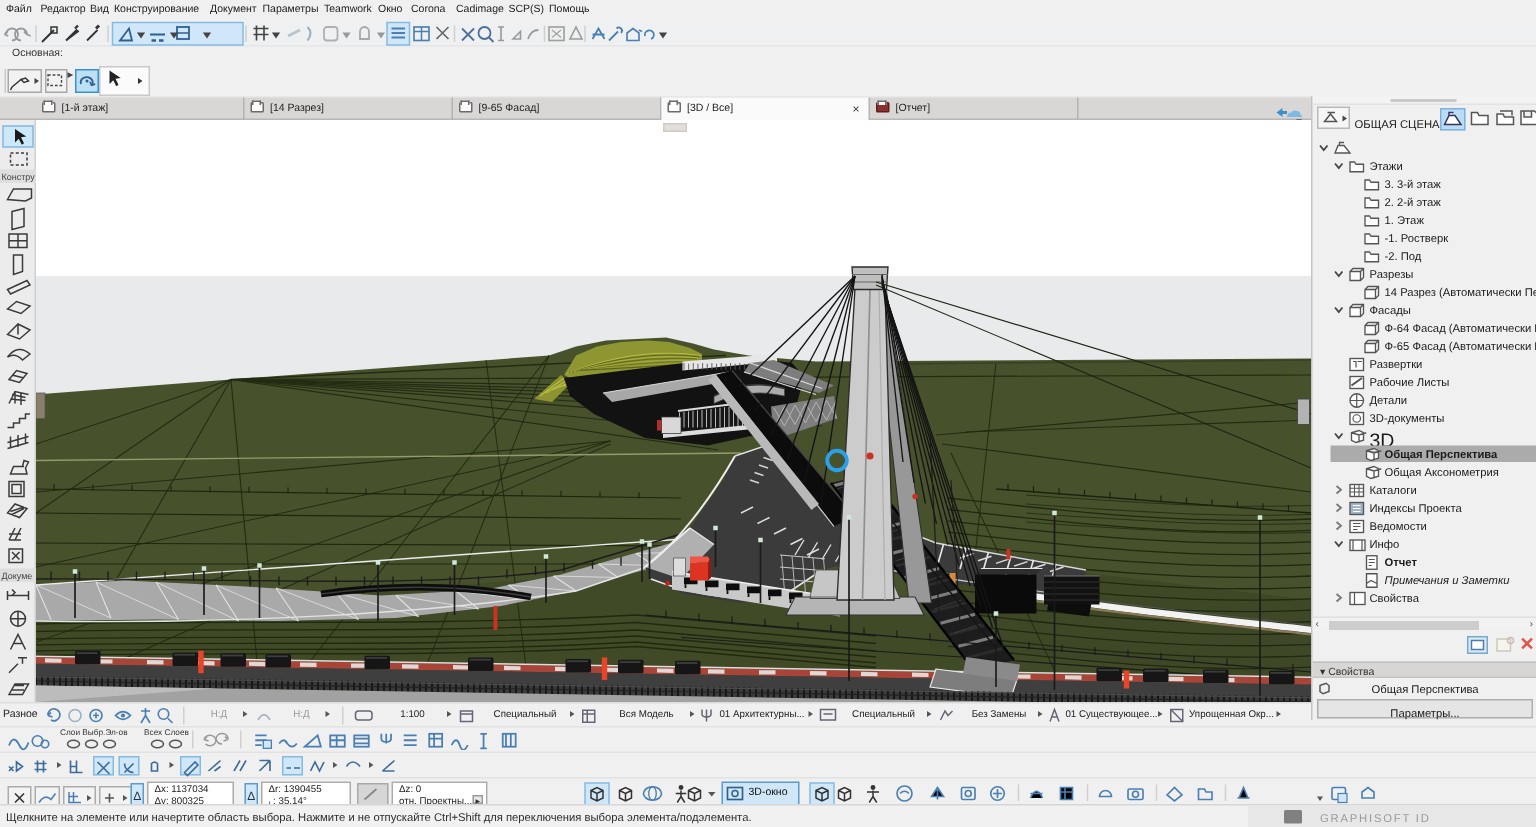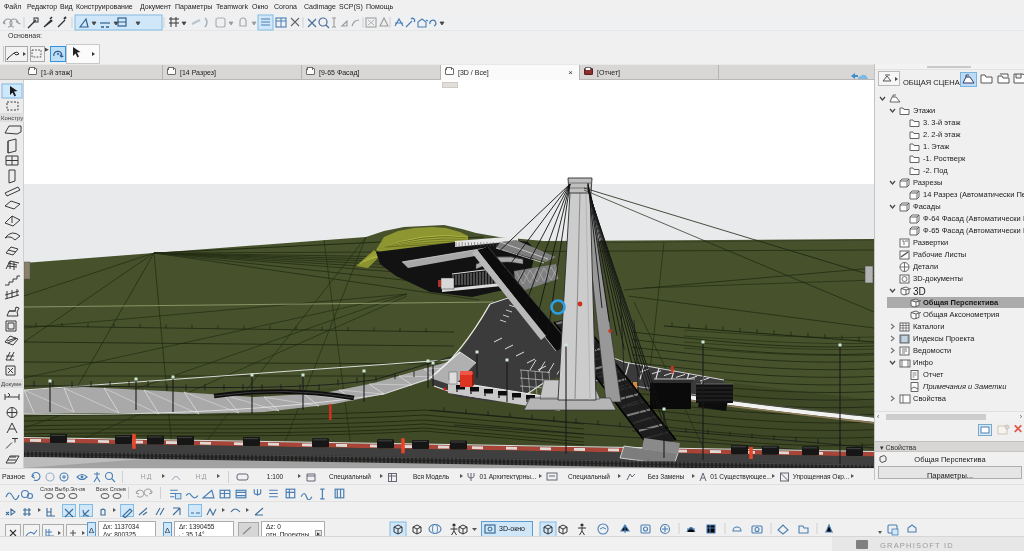--- a/index.html
+++ b/index.html
@@ -1042,21 +1042,21 @@
       <rect x="1" y="2" width="9" height="8" stroke="#555" stroke-width="0.9" fill="#fdfdfd"></rect>
       <circle cx="5.5" cy="6" r="2.5" stroke="#555" stroke-width="0.8" fill="none"></circle>
     </svg>
     <div style="position:absolute;left:38px;top:210px;font-size:7.5px;white-space:nowrap;">3D-документы</div>
     <svg style="position:absolute;left:14px;top:223px" width="7" height="7">
       <path d="M1,2 l2.5,3 l2.5,-3" stroke="#444" stroke-width="1.2" fill="none"></path>
     </svg>
     <svg style="position:absolute;left:24px;top:221px" width="12" height="12" viewBox="0 0 12 12">
       <path d="M2,3.5 l5,-1.5 l3,1.5 l0,5 l-5,1.5 l-3,-1.5 z M2,3.5 l5,1.5 l5,-1.5 M7,5 l0,5" stroke="#555" stroke-width="0.9" fill="#fdfdfd"></path>
     </svg>
-    <div style="position:absolute;left:38px;top:222px;font-size:10px;white-space:nowrap;">3D</div>
+    <div style="position:absolute;left:38px;top:222px;font-size:13px;white-space:nowrap;">3D</div>
     <div style="position:absolute;left:12px;top:233px;width:138px;height:11px;background:#ababab"></div>
     <svg style="position:absolute;left:34px;top:233px" width="12" height="12" viewBox="0 0 12 12">
       <path d="M2,3.5 l5,-1.5 l3,1.5 l0,5 l-5,1.5 l-3,-1.5 z M2,3.5 l5,1.5 l5,-1.5 M7,5 l0,5" stroke="#555" stroke-width="0.9" fill="#fdfdfd"></path>
     </svg>
     <div style="position:absolute;left:48px;top:234px;font-size:7.5px;font-weight:bold;white-space:nowrap;">Общая Перспектива</div>
     <svg style="position:absolute;left:34px;top:245px" width="12" height="12" viewBox="0 0 12 12">
       <path d="M2,3.5 l5,-1.5 l3,1.5 l0,5 l-5,1.5 l-3,-1.5 z M2,3.5 l5,1.5 l5,-1.5 M7,5 l0,5" stroke="#555" stroke-width="0.9" fill="#fdfdfd"></path>
     </svg>
     <div style="position:absolute;left:48px;top:246px;font-size:7.5px;white-space:nowrap;">Общая Аксонометрия</div>
     <svg style="position:absolute;left:14px;top:259px" width="7" height="7">
@@ -1088,21 +1088,21 @@
     </svg>
     <svg style="position:absolute;left:24px;top:293px" width="12" height="12" viewBox="0 0 12 12">
       <rect x="1" y="3" width="10" height="7" stroke="#555" stroke-width="0.9" fill="#fdfdfd"></rect>
       <path d="M3,3 l0,7 M9,3 l0,7" stroke="#555" stroke-width="0.8"></path>
     </svg>
     <div style="position:absolute;left:38px;top:294px;font-size:7.5px;white-space:nowrap;">Инфо</div>
     <svg style="position:absolute;left:34px;top:305px" width="12" height="12" viewBox="0 0 12 12">
       <rect x="2" y="1.5" width="7" height="9" stroke="#555" stroke-width="0.9" fill="#fdfdfd"></rect>
       <path d="M3.5,4 l4,0 M3.5,6 l4,0 M3.5,8 l2,0" stroke="#555" stroke-width="0.7"></path>
     </svg>
-    <div style="position:absolute;left:48px;top:306px;font-size:7.5px;white-space:nowrap;">Отчет</div>
+    <div style="position:absolute;left:48px;top:306px;font-size:7.5px;white-space:nowrap;font-weight:bold;">Отчет</div>
     <svg style="position:absolute;left:34px;top:317px" width="12" height="12" viewBox="0 0 12 12">
       <path d="M2,1.5 l7,0 l0,9 l-7,0 z M2,8 l3,-2 l4,2" stroke="#555" stroke-width="0.9" fill="#fdfdfd"></path>
     </svg>
     <div style="position:absolute;left:48px;top:318px;font-size:7.5px;white-space:nowrap;font-style:italic;">Примечания и Заметки</div>
     <svg style="position:absolute;left:14px;top:331px" width="7" height="7">
       <path d="M2,1 l3,2.5 l-3,2.5" stroke="#777" stroke-width="1.2" fill="none"></path>
     </svg>
     <svg style="position:absolute;left:24px;top:329px" width="12" height="12" viewBox="0 0 12 12">
       <rect x="1" y="2" width="10" height="8" stroke="#555" stroke-width="0.9" fill="#fdfdfd"></rect>
       <path d="M4,2 l0,8" stroke="#555" stroke-width="0.8"></path>
@@ -1431,16 +1431,17 @@
       <g transform="translate(12,1)">
         <rect x="2" y="3" width="9" height="8" rx="1" fill="none" stroke="#4a7fb5" stroke-width="1.1"></rect>
         <rect x="6" y="7" width="6" height="6" fill="#cfe7f8" stroke="#4a7fb5" stroke-width="0.8"></rect>
       </g>
       <g transform="translate(32,1)">
         <path d="M2,10 l0,-4 l4,-3 l4,3 l0,4 z" fill="none" stroke="#4a7fb5" stroke-width="1.1"></path>
       </g>
     </svg>
   </div>
 <div id="statusbar">
+  <span style="position:absolute;left:4px;top:3px;">Щелкните на элементе или начертите область выбора. Нажмите и не отпускайте Ctrl+Shift для переключения выбора элемента/подэлемента.</span>
   <span style="position:absolute;left:832px;top:0;width:192px;height:15px;background:#e7e7e7;"></span>
   <span style="position:absolute;left:856px;top:3px;width:12px;height:9px;background:#808080;border-radius:1px;"></span>
   <span style="position:absolute;left:880px;top:4px;font-size:7.5px;color:#9a9a9a;letter-spacing:1.2px;">GRAPHISOFT ID</span>
 </div>
 
 </body></html>

